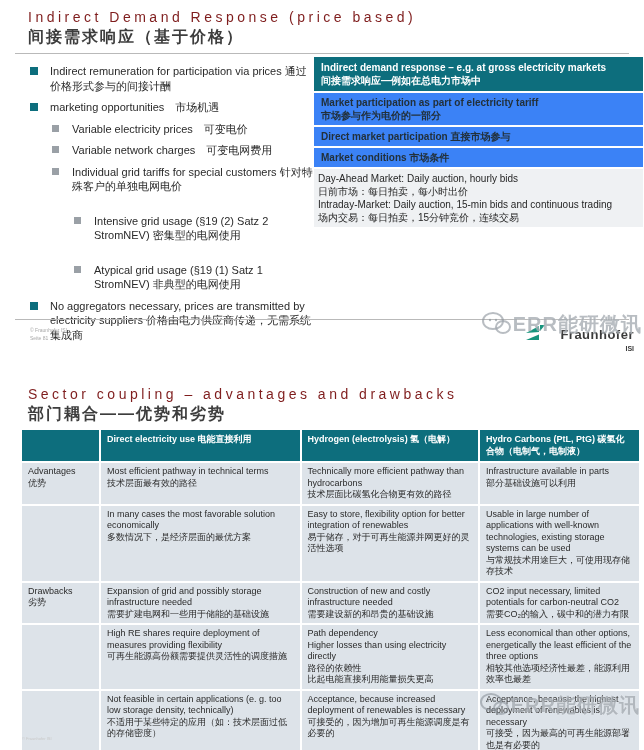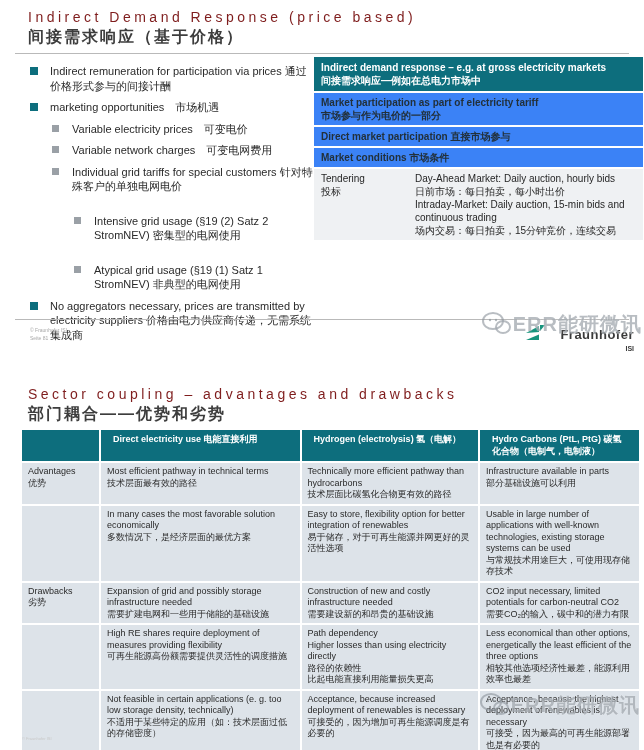--- a/index.html
+++ b/index.html
@@ -36,21 +36,21 @@
   .fh-name{font-size:13px;font-weight:bold;color:#3a3a3a;letter-spacing:.5px;}
   .fh-sub{font-size:7px;font-weight:bold;color:#3a3a3a;margin-top:1px;}
   
   .wm{position:absolute;display:flex;align-items:flex-start;gap:2px;opacity:.8;pointer-events:none;}
   .wm-text{font-size:20px;font-weight:bold;letter-spacing:1px;color:rgba(138,146,153,.75);
            text-shadow:0 0 1px #ffffff;}
   
   .t2{position:absolute;left:20px;top:428px;width:621px;border-collapse:separate;border-spacing:2px;
       table-layout:fixed;font-size:9px;line-height:1.28;}
   .t2 th{background:#0d6e7d;color:#ffffff;font-weight:bold;text-align:left;
-         vertical-align:top;padding:4px 12px;}
+         vertical-align:top;padding:4px 6px;}
   .t2 td{background:#dde3e9;color:#2b2b2b;vertical-align:top;padding:3px 6px;}
   .t2 .c0{width:76px;}
   .t2 .c1{width:196px;}
   .t2 .c2{width:174px;}
   .t2 .c3{width:157px;}
   .footnote2{position:absolute;left:22px;top:736px;font-size:4px;color:#c9c9c9;}
 </style>
 </head>
 <body>
 
@@ -72,22 +72,20 @@
 </div>
 
 <div class="t1">
   <div class="t1-header pre">Indirect demand response – e.g. at gross electricity markets
 间接需求响应—例如在总电力市场中</div>
   <div class="t1-section pre">Market participation as part of electricity tariff
 市场参与作为电价的一部分</div>
   <div class="t1-section pre">Direct market participation 直接市场参与</div>
   <div class="t1-section pre">Market conditions 市场条件</div>
   <div class="t1-row">
-    <div class="t1-label pre">Tendering
-投标</div>
     <div class="t1-value pre">Day-Ahead Market: Daily auction, hourly bids
 日前市场：每日拍卖，每小时出价
 Intraday-Market: Daily auction, 15-min bids and continuous trading
 场内交易：每日拍卖，15分钟竞价，连续交易</div>
   </div>
 </div>
 
 <div class="title-rule" style="top:319px;"></div>
 <div class="footnote">
   <div>© Fraunhofer ISI</div>

